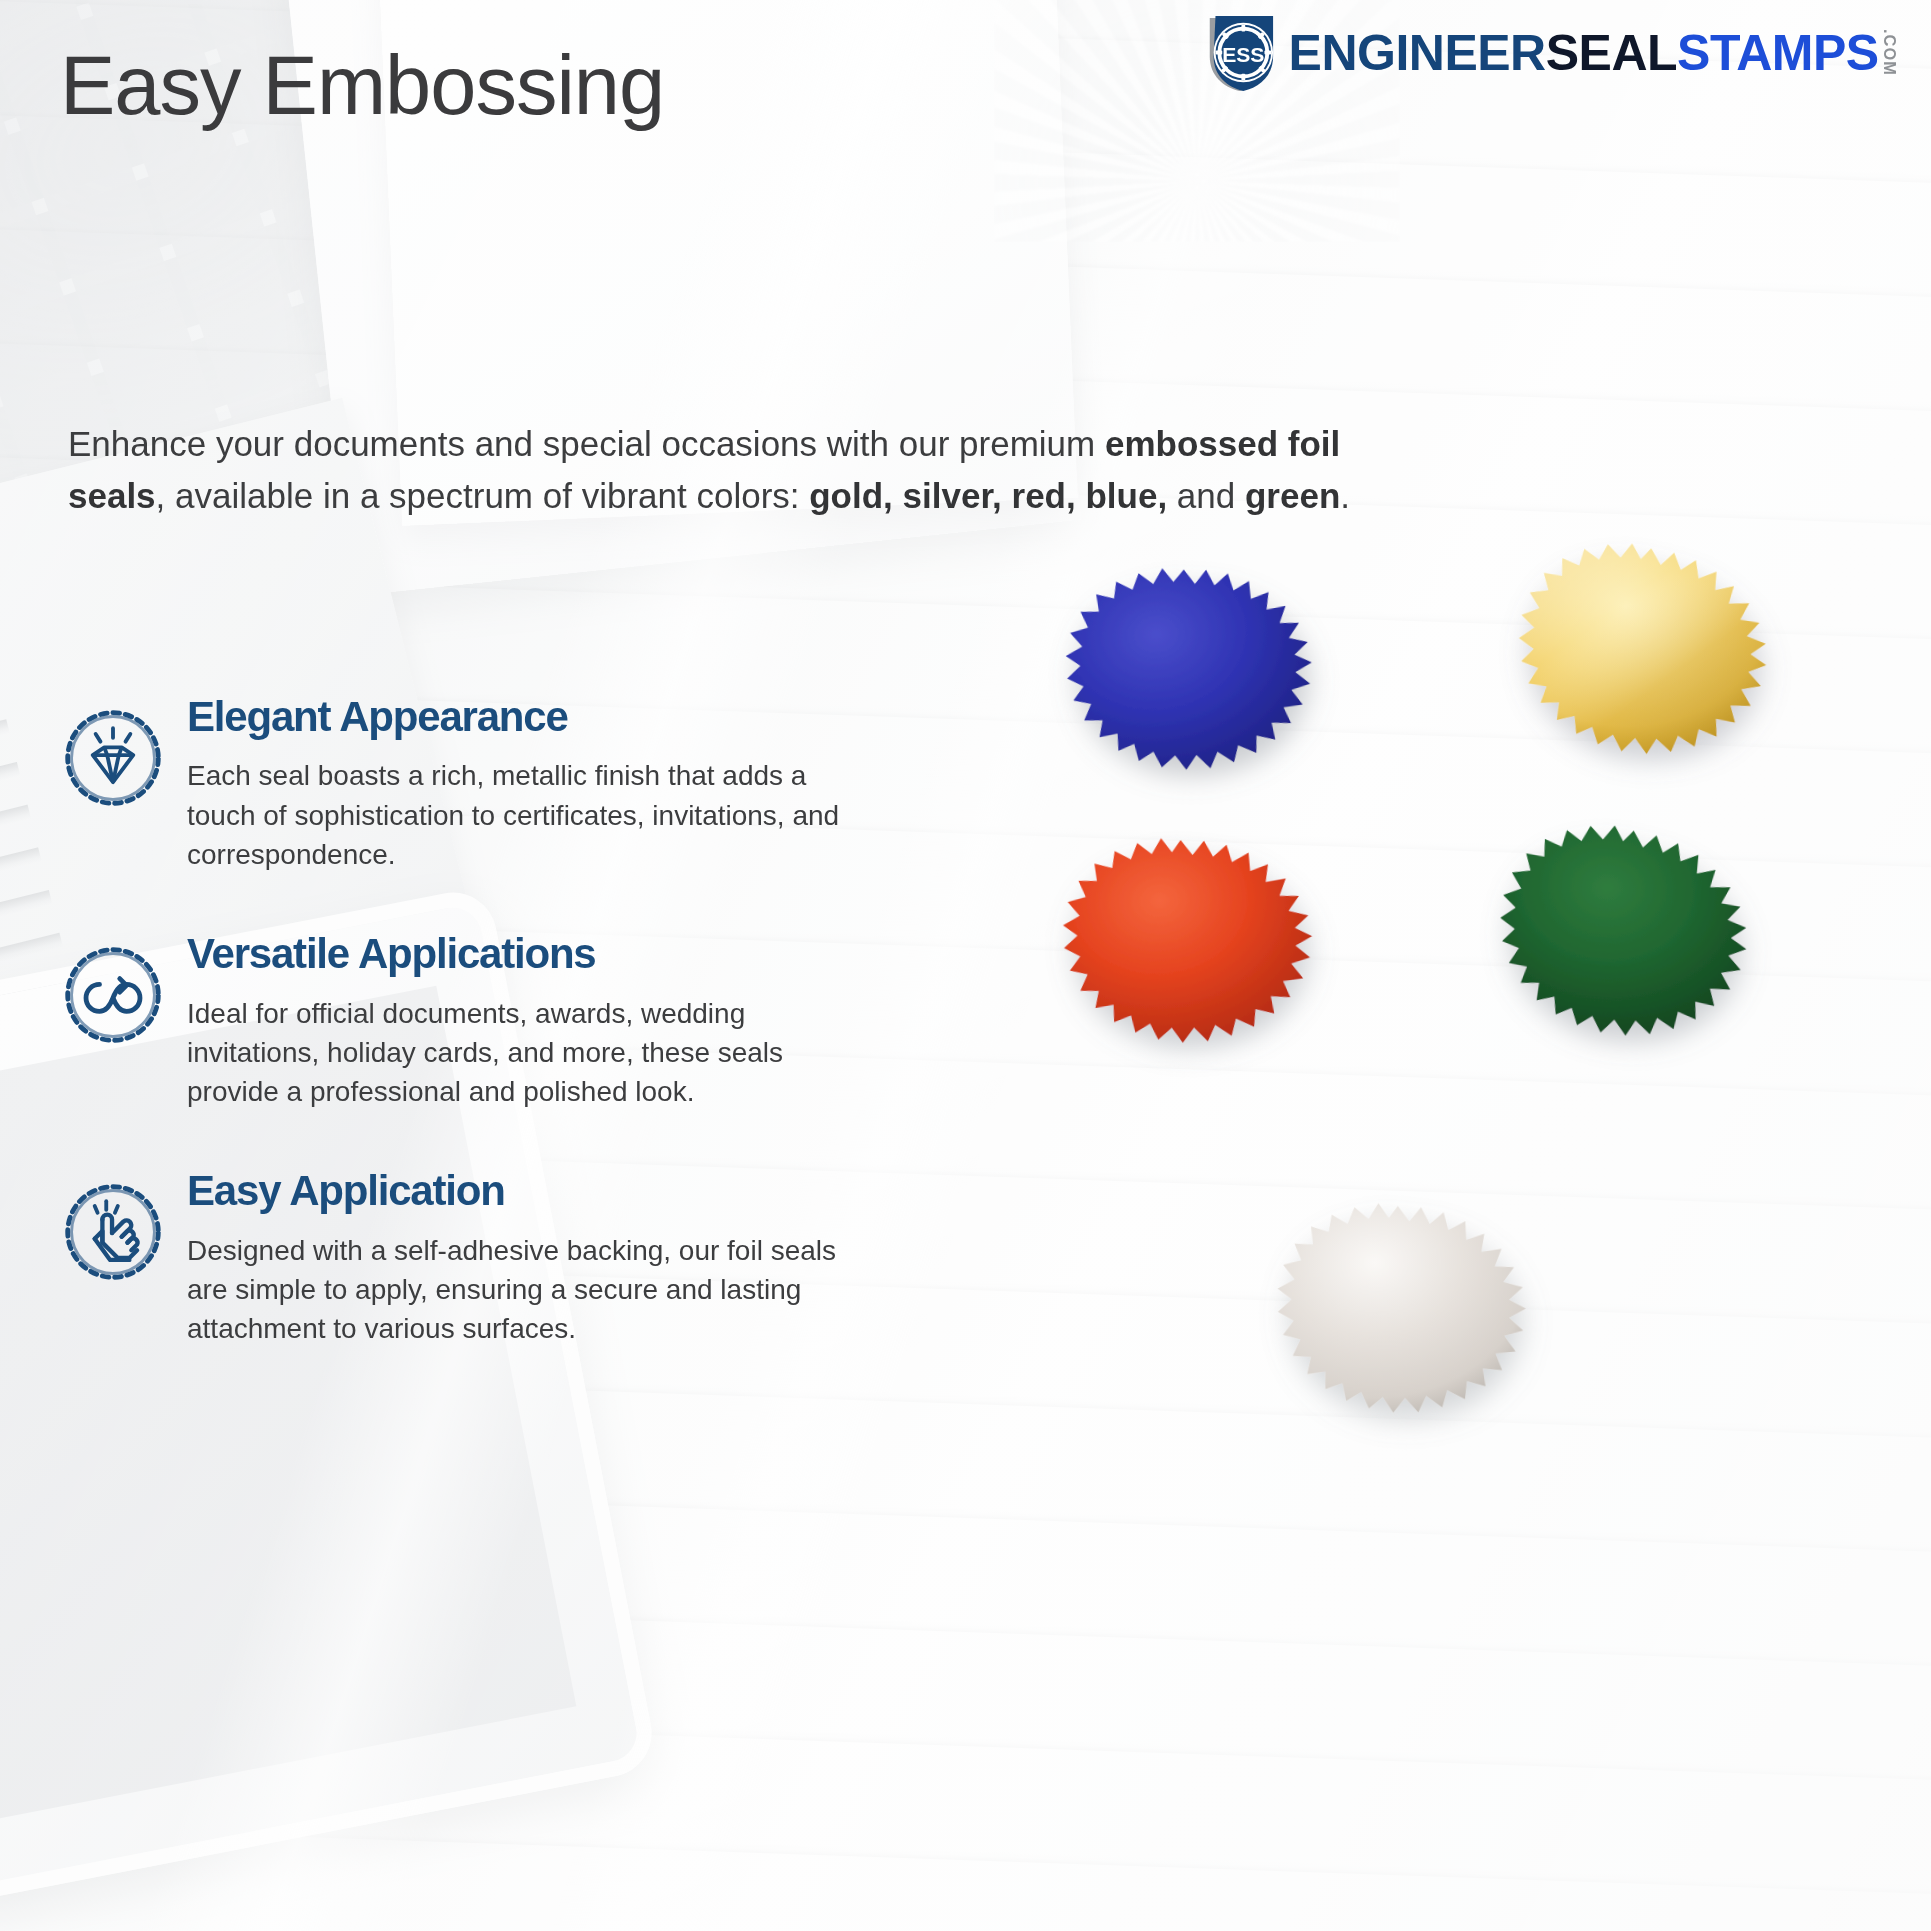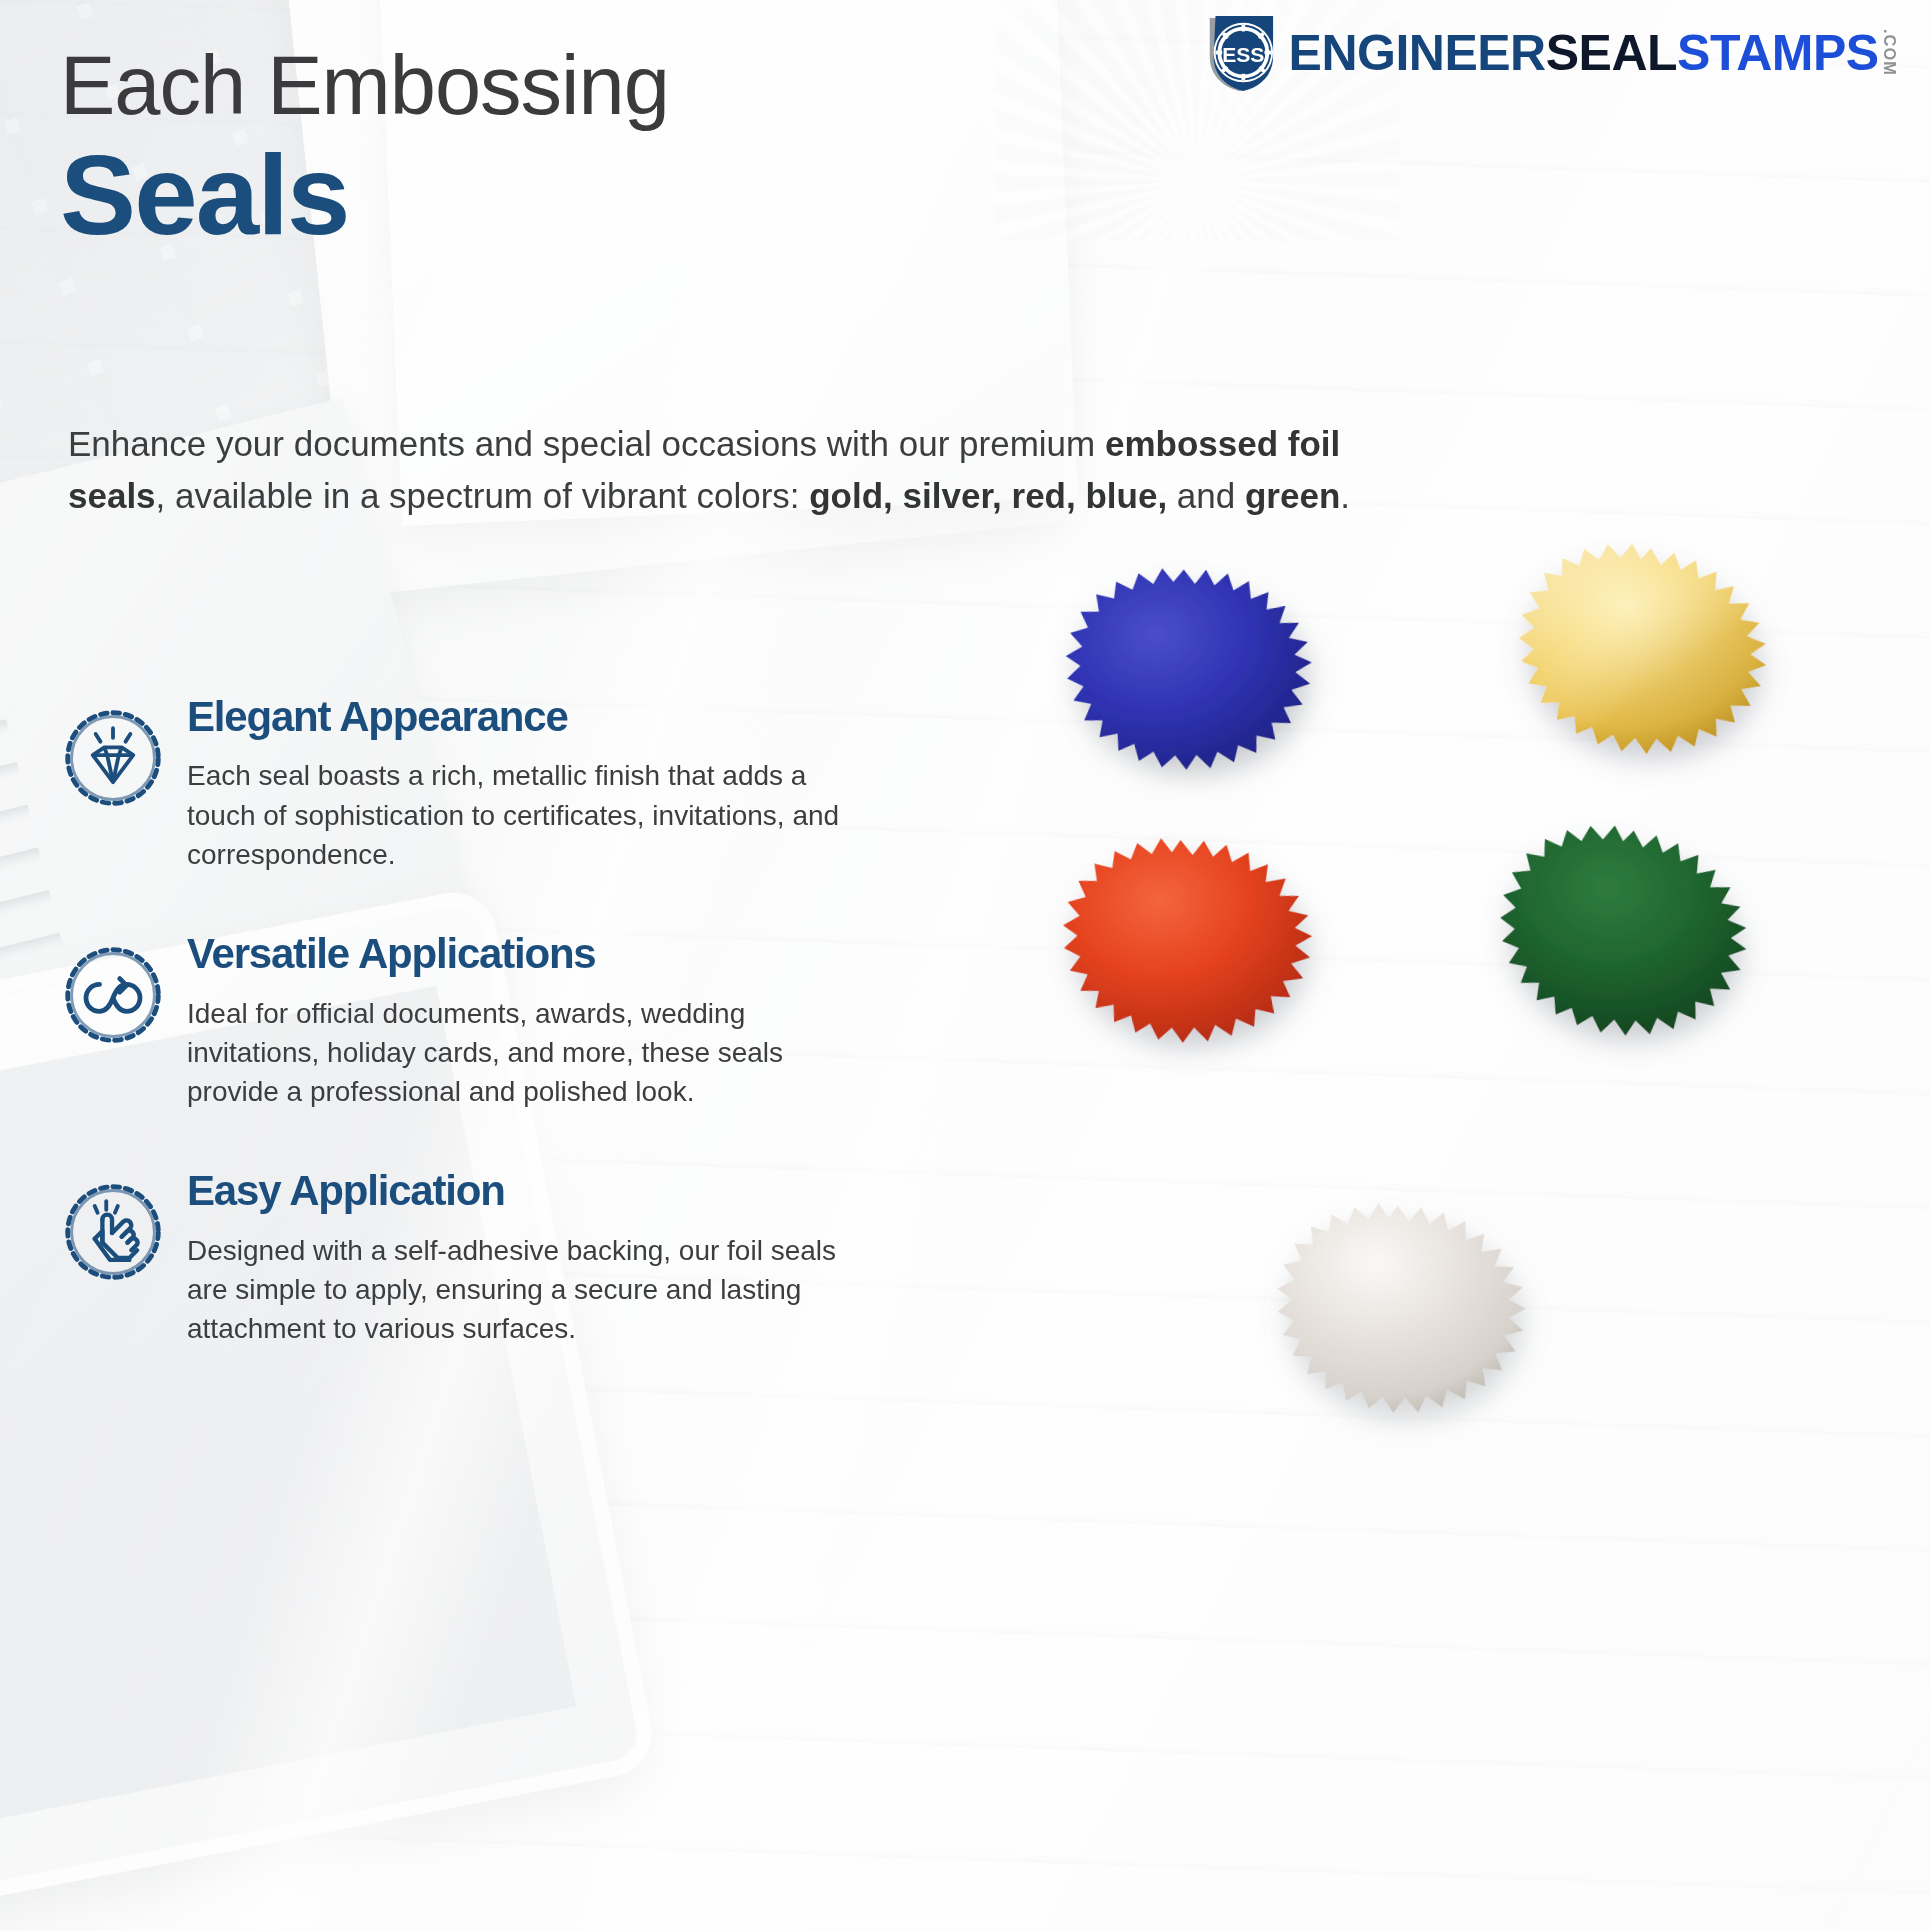--- a/index.html
+++ b/index.html
@@ -313,22 +313,21 @@
     </span>
     <span class="logo-word">
       <span class="lw-a">ENGINEER</span>
         <span class="lw-b">SEAL</span>
         <span class="lw-c">STAMPS</span>
         <span class="lw-dot">.COM</span>
     </span>
   </div>
 
   <div class="headline">
-    <div class="line1">Each Embossing</div>
-    <div class="line2">Seals</div>
+    <div class="line1">Easy Embossing</div>
   </div>
 
   <div class="intro">
     <span>Enhance your documents and special occasions with our premium </span><b>embossed foil seals</b><span>, available in a spectrum of vibrant colors: </span><b>gold, silver, red, blue,</b><span> and </span><b>green</b><span>.</span>
   </div>
 
   <div class="features">
 
     <div class="feature">
       <div class="feat-icon">

